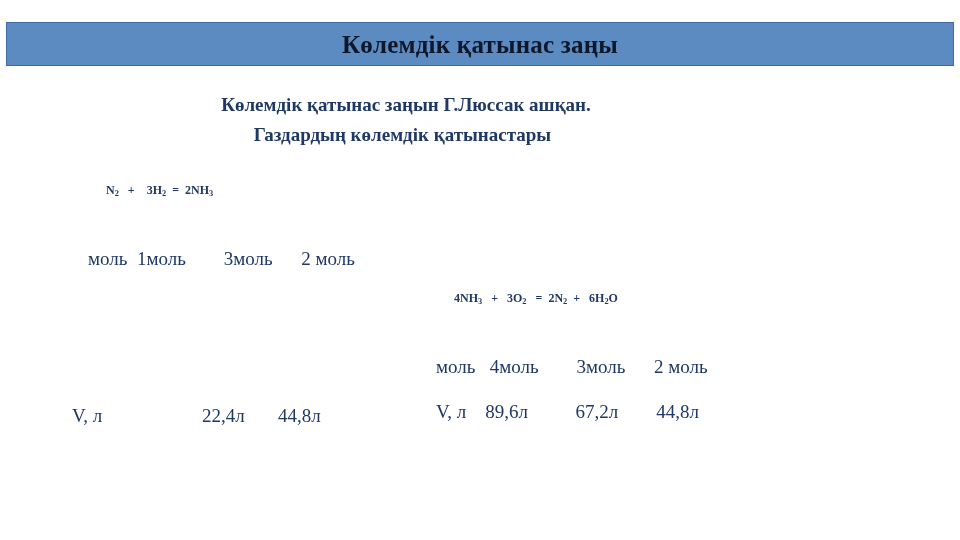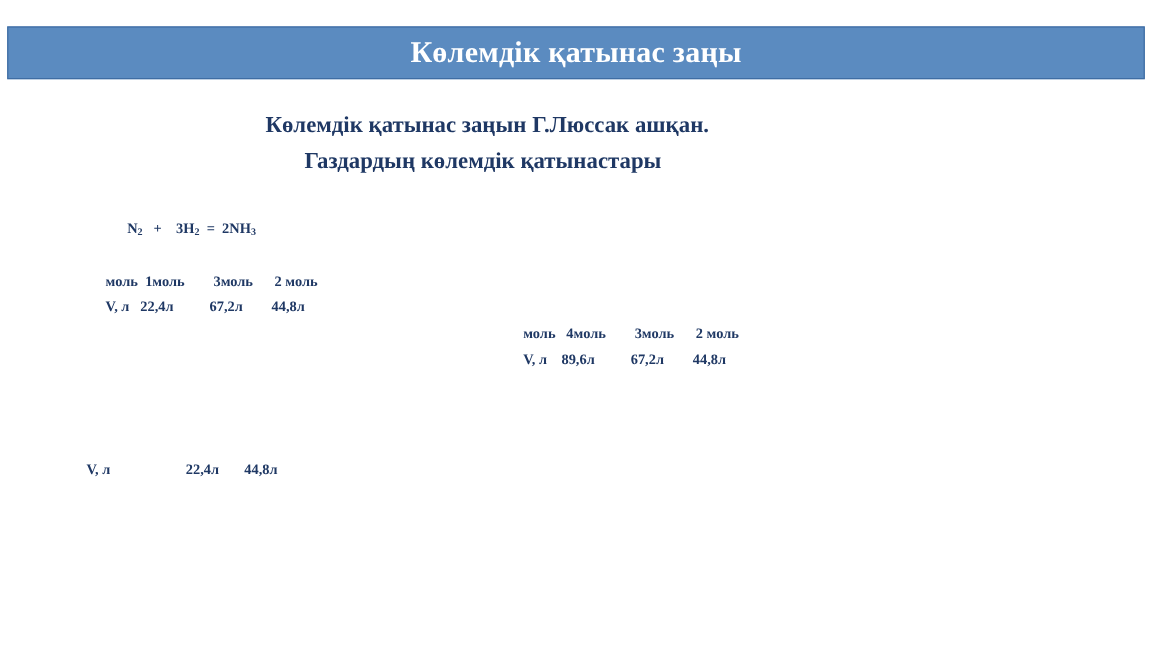--- a/index.html
+++ b/index.html
@@ -30,21 +30,21 @@
     background: #5b8bc0;
     border: 1px solid #3f6da3;
     box-sizing: border-box;
     display: flex;
     align-items: center;
     justify-content: center;
   }
   .title-bar .title-text {
     font-size: 25px;
     font-weight: bold;
-    color: #ffffff;
+    color: #0f172a;
     letter-spacing: 0.2px;
     text-align: right;
     line-height: 1;
   }
   
   .subtitle-1 {
     position: absolute;
     left: 0;
     top: 94px;
     width: 812px;
@@ -69,24 +69,25 @@
     font-weight: bold;
     color: #1f3864;
   }
   .eq-line {
     font-size: 12px;
     font-weight: bold;
     white-space: pre;
     line-height: 20px;
   }
   .row-line {
-    font-size: 12px;
-    font-weight: bold;
+    font-size: 19px;
+    font-weight: normal;
     white-space: pre;
     line-height: 21px;
+    margin-top: 24px;
   }
   sub {
     font-size: 70%;
     vertical-align: -0.25em;
   }
   .b1 { left: 88px;  top: 160px; }
   .b2 { left: 436px; top: 268px; }
   .b3 { left: 72px;  top: 381px; }
 </style>
 </head>
@@ -99,24 +100,26 @@
   </div>
 
   <div class="subtitle-1">Көлемдік қатынас заңын Г.Люссак  ашқан.</div>
   <div class="subtitle-2">Газдардың көлемдік қатынастары</div>
 
   <div class="block b1">
     <div class="eq-line">
       <span>N<sub>2</sub>&nbsp;&nbsp;&nbsp;+&nbsp;&nbsp;&nbsp;&nbsp;3H<sub>2</sub>&nbsp;&nbsp;=&nbsp;&nbsp;2NH<sub>3</sub></span>
     </div>
     <div class="row-line"><span>моль</span><span>  1моль        3моль      2 моль</span></div>
-    <div class="row-line"><span>V, л</span><span>   22,4л          67,2л        44,8л</span></div>
   </div>
 
   <div class="block b2">
+    <div class="eq-line">
+      <span>4NH<sub>3</sub>&nbsp;&nbsp;&nbsp;+&nbsp;&nbsp;&nbsp;3O<sub>2</sub>&nbsp;&nbsp;&nbsp;=&nbsp;&nbsp;2N<sub>2</sub>&nbsp;&nbsp;+&nbsp;&nbsp;&nbsp;6H<sub>2</sub>O</span>
+    </div>
     <div class="row-line"><span>моль</span><span>   4моль        3моль      2 моль</span></div>
     <div class="row-line"><span>V, л</span><span>    89,6л          67,2л        44,8л</span></div>
   </div>
 
   <div class="block b3">
     <div class="row-line"><span>V, л</span><span>                     22,4л       44,8л</span></div>
   </div>
 
 </div>
 

